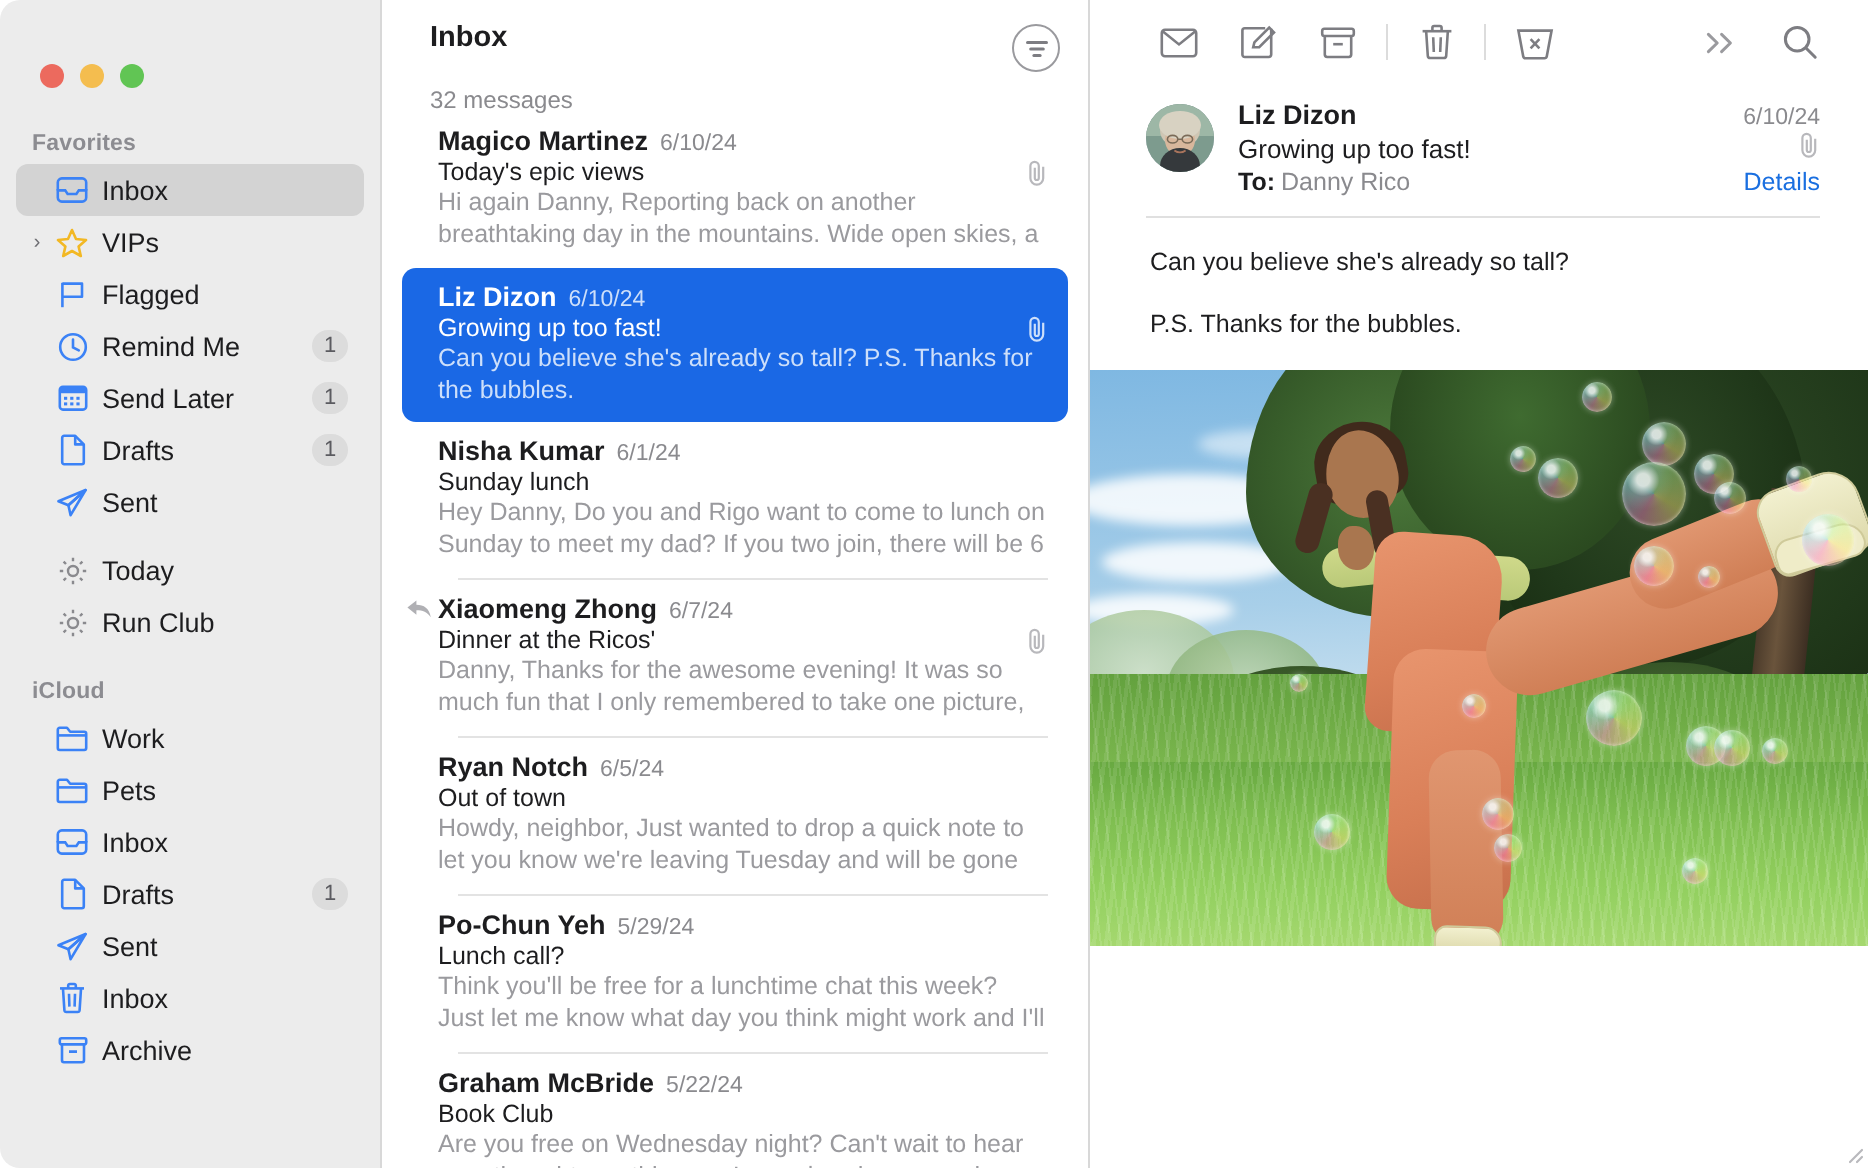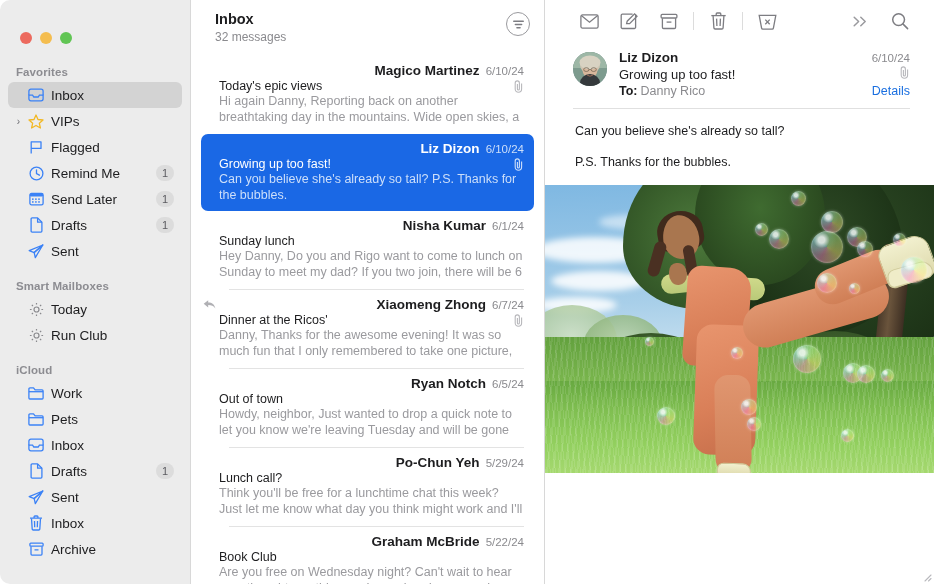--- a/index.html
+++ b/index.html
@@ -107,21 +107,21 @@
     overflow: hidden;
   }
   .list-head {
     padding: 10px 14px 6px 24px;
     display: flex;
     align-items: flex-start;
     justify-content: space-between;
     height: 56px;
   }
   .list-title { font-size: 14.5px; font-weight: bold; color: #1d1d1f; line-height: 18px; }
-  .list-count { font-size: 12px; color: #8a8a8e; line-height: 16px; margin-top: 1px; }
+  .list-count { font-size: 12px; color: #8a8a8e; line-height: 16px; margin-top: 14px; }
   .filter-btn {
     width: 24px; height: 24px;
     border: 1.4px solid #9a9a9e;
     border-radius: 50%;
     display: flex; align-items: center; justify-content: center;
     margin-top: 2px;
   }
   .rows { padding: 0 10px; }
   .row {
     position: relative;
@@ -130,21 +130,21 @@
   }
   .row.sel { background: #1a68e5; }
   .row-sep {
     height: 1px;
     background: #e3e3e3;
     margin: 0 10px 0 28px;
   }
   .row-top {
     display: flex;
     align-items: baseline;
-    justify-content: flex-end;
+    justify-content: flex-start;
   }
   .row-from { font-size: 13.5px; font-weight: bold; color: #1d1d1f; }
   .row-date { font-size: 11.5px; color: #8a8a8e; flex: 0 0 auto; padding-left: 6px; }
   .row-subj-line {
     display: flex;
     align-items: center;
     justify-content: space-between;
     margin-top: 1px;
   }
   .row-subj { font-size: 12.5px; color: #1d1d1f; }
@@ -441,21 +441,20 @@
           <div class="sb-disc"></div>
           <div class="sb-ico">
             <svg width="16" height="15" viewBox="0 0 16 15" fill="none" stroke="#3b82f6" stroke-width="1.3" stroke-linejoin="round">
               <path d="M14.8 1 L1.2 6.6 L6.2 8.6 L14.8 1 Z"></path>
               <path d="M14.8 1 L6.2 8.6 L7.3 13.6 L14.8 1 Z"></path>
             </svg>
           </div>
           <div class="sb-label">Sent</div>
         </div>
         <div class="sb-gap"></div>
-        <div class="sb-section">Smart Mailboxes</div>
         <div class="sb-row">
           <div class="sb-disc"></div>
           <div class="sb-ico">
             <svg width="15" height="15" viewBox="0 0 15 15" fill="none" stroke="#8a8a8e" stroke-width="1.2">
               <circle cx="7.5" cy="7.5" r="2.5"></circle>
               <path d="M7.5 0.9 L7.5 2.6 M7.5 12.4 L7.5 14.1 M0.9 7.5 L2.6 7.5 M12.4 7.5 L14.1 7.5 M2.8 2.8 L4 4 M11 11 L12.2 12.2 M12.2 2.8 L11 4 M4 11 L2.8 12.2"></path>
             </svg>
           </div>
           <div class="sb-label">Today</div>
         </div>

